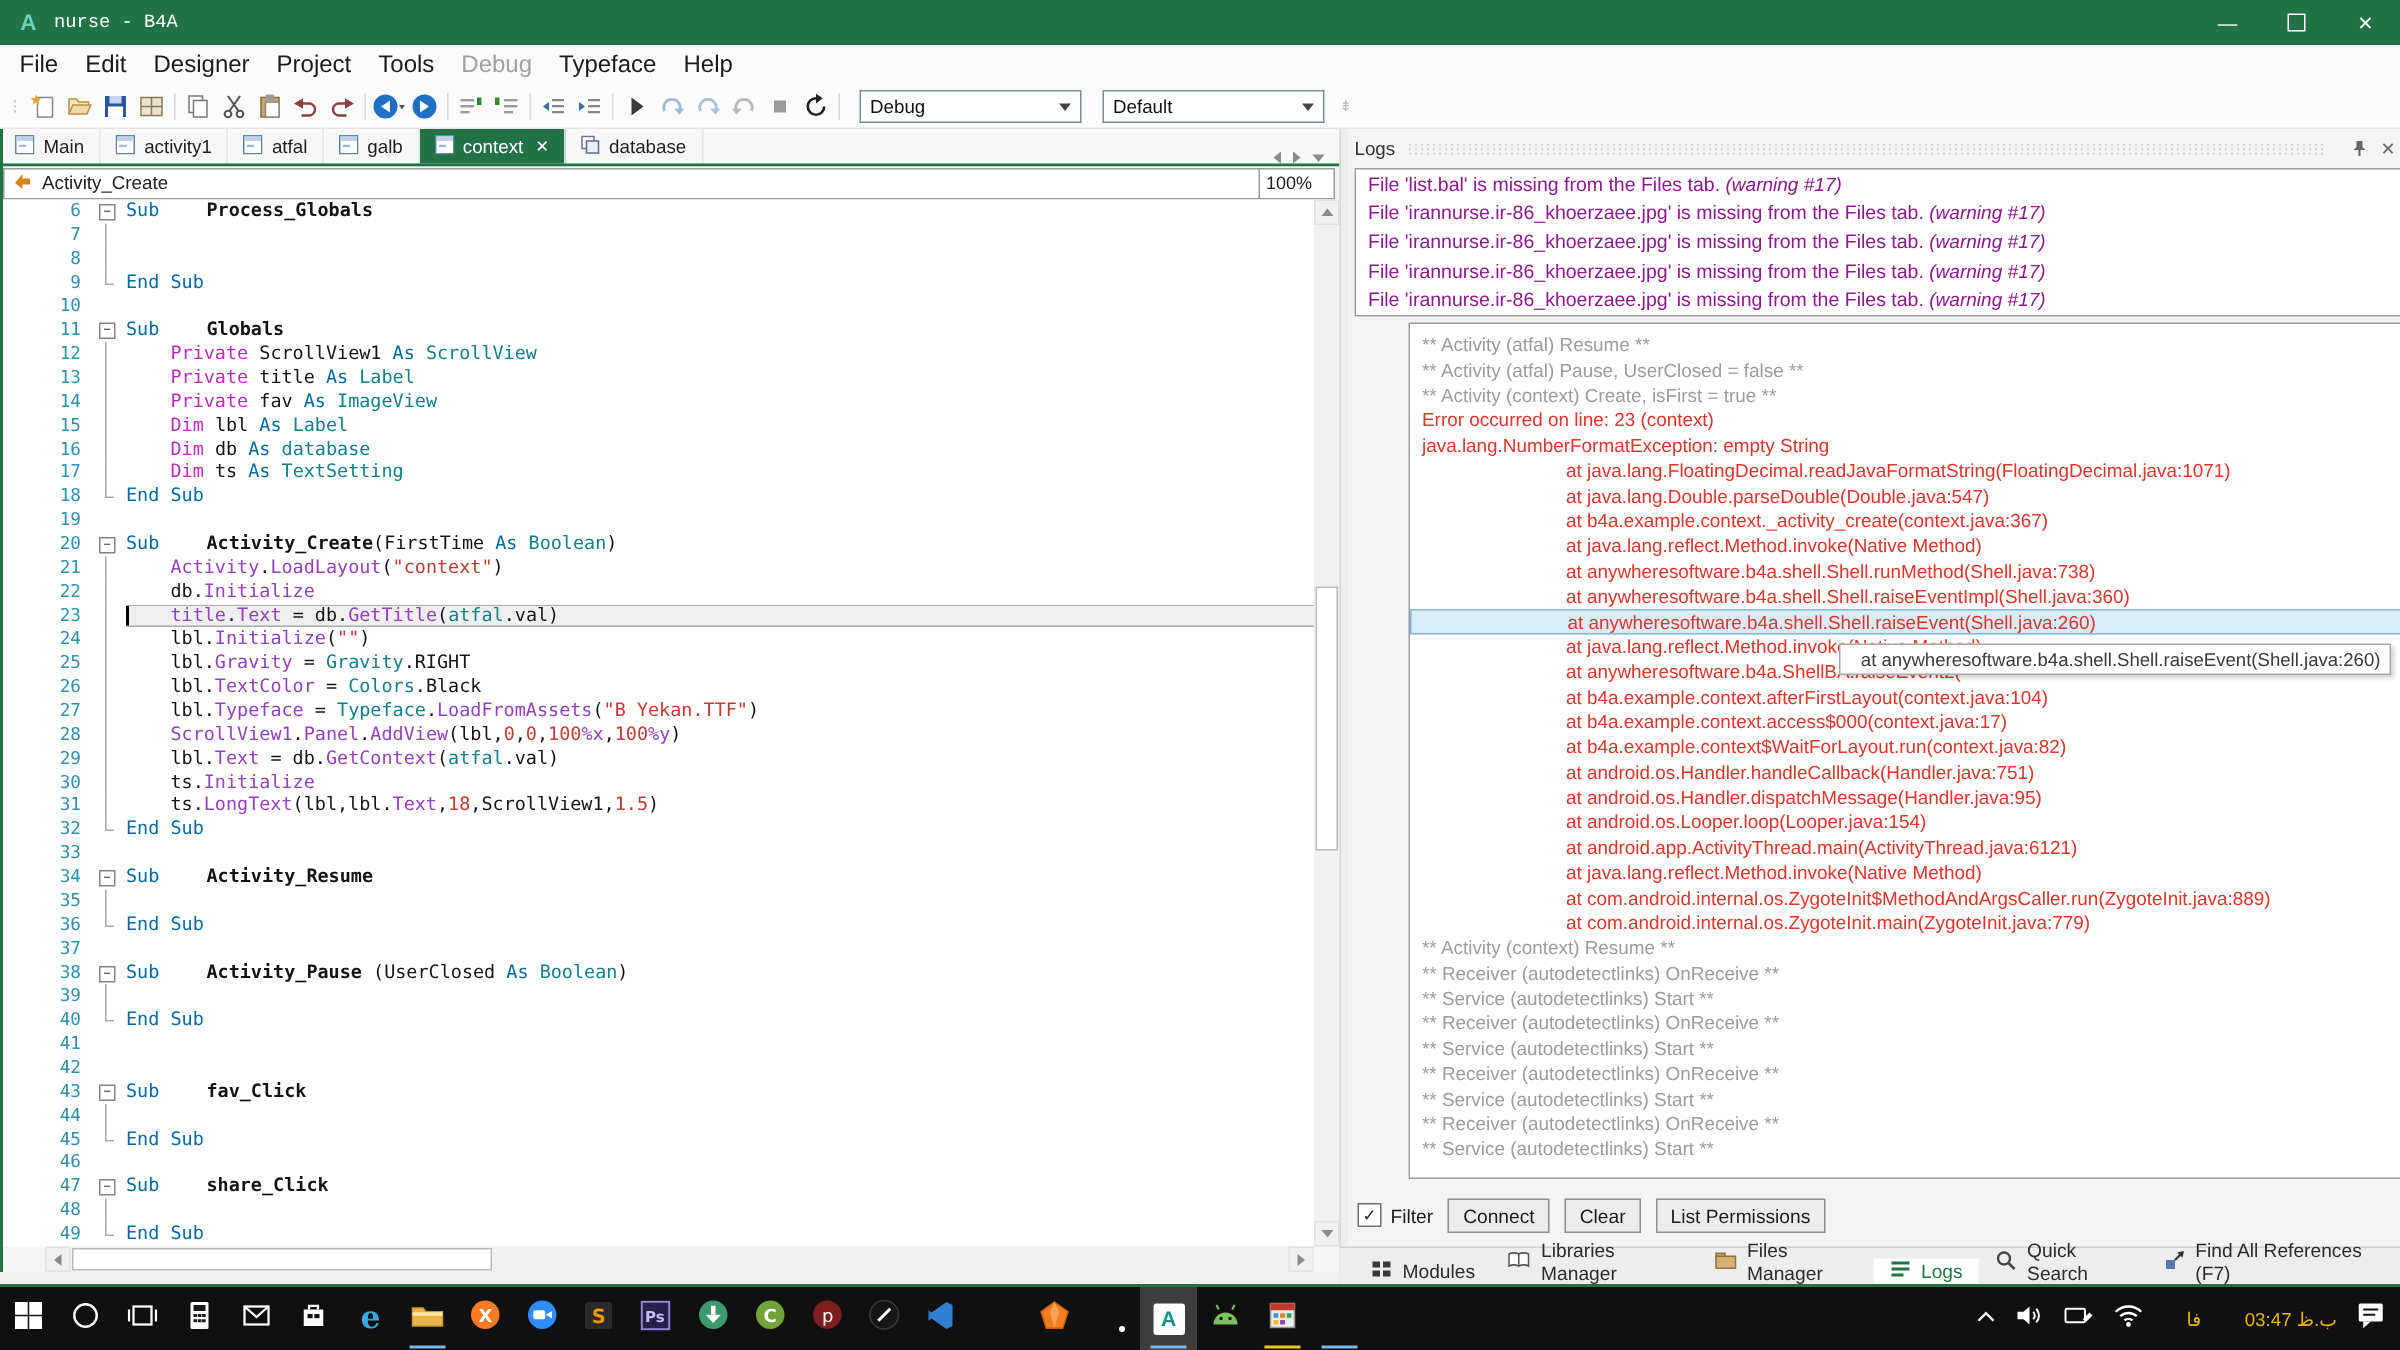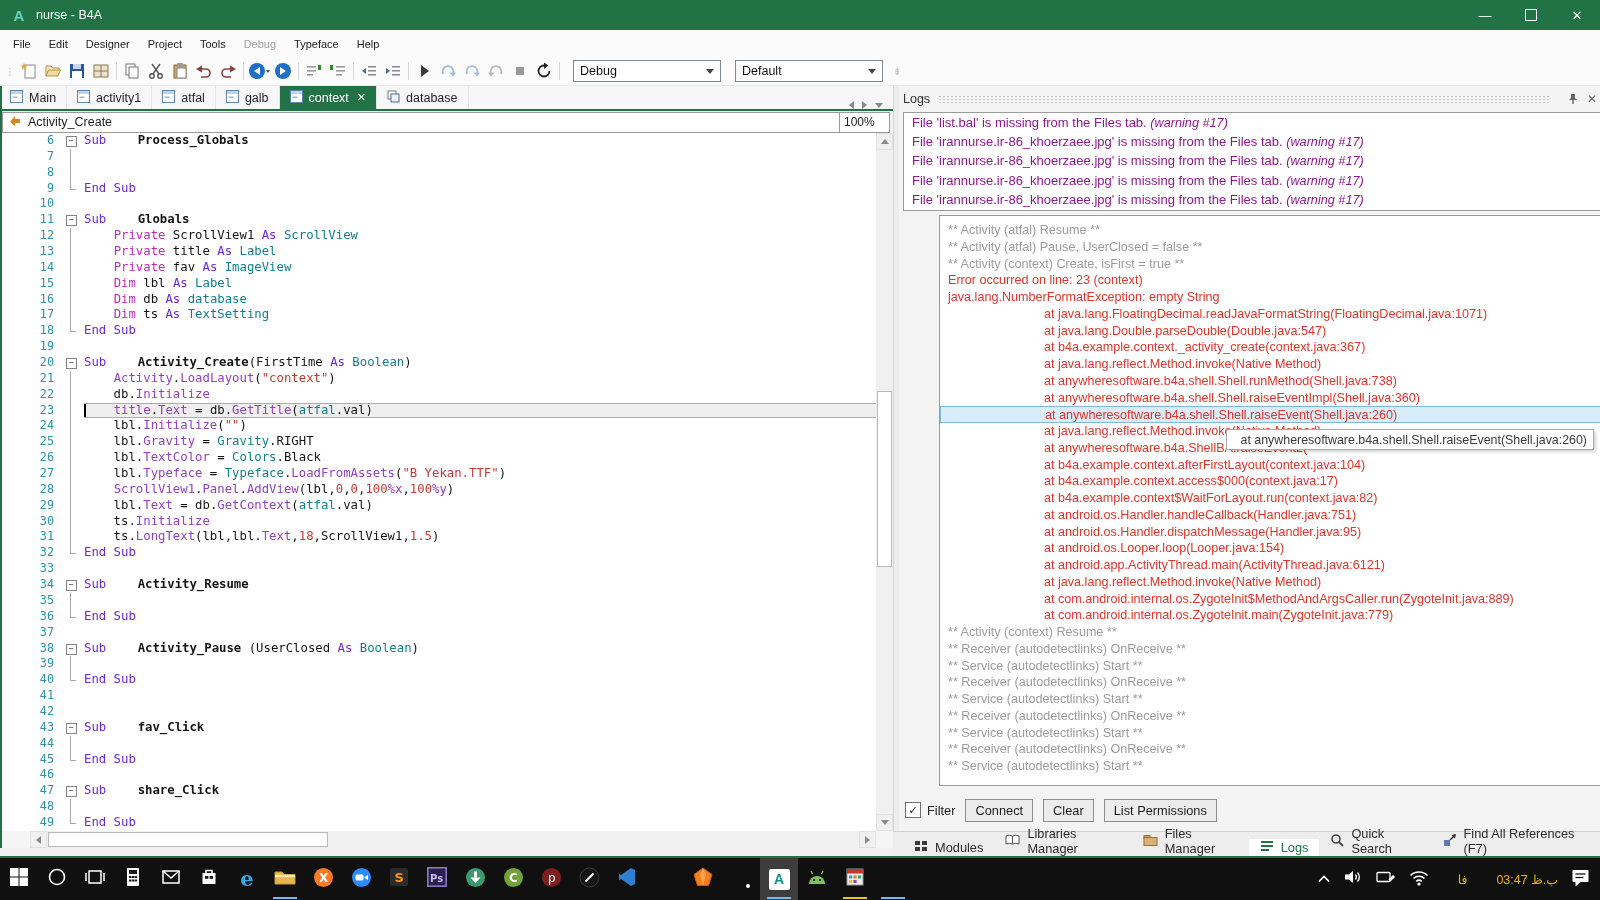--- a/index.html
+++ b/index.html
@@ -2,27 +2,27 @@
 <html><head>
 <meta charset="utf-8">
 <style>
   html,body{margin:0;padding:0;background:#000;}
   #screen{position:relative;width:1600px;height:900px;overflow:hidden;background:#F5F5F5;
     font-family:"Liberation Sans",sans-serif;-webkit-font-smoothing:antialiased;}
   
   .titlebar{position:absolute;left:0;top:0;width:1600px;height:30px;background:#217346;display:flex;align-items:center;color:#fff;}
   .titlebar .appico{width:18px;height:18px;margin:0 8px 0 10px;display:flex;align-items:center;justify-content:center;
     color:#66D1BC;font-weight:bold;font-size:15px;}
-  .titlebar .ttl{font-size:12.5px;}
+  .titlebar .ttl{font-size:12.5px;font-family:Liberation Mono, monospace;}
   .wincaps{margin-left:auto;display:flex;height:30px;}
   .wincap{width:46px;display:flex;align-items:center;justify-content:center;font-size:13px;color:#fff;}
   .wincap .maxbox{width:10px;height:10px;border:1.4px solid #fff;}
   
   .menubar{position:absolute;left:0;top:30px;width:1600px;height:27px;background:#FBFBFB;display:flex;align-items:center;padding-left:4px;box-sizing:border-box;}
-  .menuitem{padding:0 9px;font-size:11px;color:#1B1B1B;}
+  .menuitem{padding:0 9px;font-size:16px;color:#1B1B1B;}
   .menuitem.disabled{color:#A0A0A0;}
   
   .toolbar{position:absolute;left:0;top:57px;width:1600px;height:29px;background:#FBFBFB;border-bottom:1px solid #E6E6E6;
     display:flex;align-items:center;box-sizing:border-box;padding-left:2px;}
   .grip{color:#B9B9B9;font-size:10px;letter-spacing:-1px;margin:0 3px;}
   .tbtn{width:24px;height:24px;display:flex;align-items:center;justify-content:center;}
   .tsep{width:1px;height:18px;background:#D8D8D8;margin:0 3px;}
   .combo{height:22px;border:1px solid #7A8A99;background:#fff;display:flex;align-items:center;padding:0 6px;font-size:12.5px;color:#111;box-sizing:border-box;}
   .combo .carr{margin-left:auto;width:0;height:0;border-left:4px solid transparent;border-right:4px solid transparent;border-top:5px solid #444;}
   .combo.mode{width:148px;margin-left:10px;}
@@ -47,21 +47,21 @@
   .ln{flex:none;width:62px;text-align:right;padding-right:10px;color:#2B91AF;font-size:11.8px;box-sizing:border-box;}
   .fold{flex:none;width:20px;position:relative;}
   .fold .fbox{position:absolute;left:2px;top:3px;width:9px;height:9px;border:1px solid #848484;background:#fff;
     font-size:8px;line-height:8px;text-align:center;color:#333;}
   .fold .fline{position:absolute;left:6px;top:0;width:1px;height:100%;background:#A9A9A9;}
   .fold .fend{position:absolute;left:6px;top:0;width:1px;height:9px;background:#A9A9A9;}
   .fold .fendh{position:absolute;left:6px;top:8px;width:6px;height:1px;background:#A9A9A9;}
   .code{flex:1;white-space:pre;color:#111;position:relative;}
   .eline.cur .code{background:#EFEFEF;box-shadow:inset 0 1px 0 #ACACAC, inset 0 -1px 0 #ACACAC;}
   .eline.cur .caret{position:absolute;left:0;top:1px;width:1.6px;height:13px;background:#000;}
-  .tk-k{color:#6d28d9;} .tk-d{color:#BC2BBC;} .tk-t{color:#12808C;} .tk-m{color:#9440C0;}
+  .tk-k{color:#0369a1;} .tk-d{color:#BC2BBC;} .tk-t{color:#12808C;} .tk-m{color:#9440C0;}
   .tk-s{color:#C23B32;} .tk-n{color:#C23B32;} .tk-p{color:#141414;} .tk-b{color:#141414;font-weight:bold;padding-left:24px;}
   
   .sbv{position:absolute;left:876px;top:133px;width:17px;height:698px;background:#F0F0F0;}
   .sbh{position:absolute;left:30px;top:831px;width:846px;height:17px;background:#F0F0F0;}
   .sbbtn{position:absolute;background:#F0F0F0;border:1px solid #E2E2E2;box-sizing:border-box;display:flex;align-items:center;justify-content:center;}
   .sbthumb{position:absolute;background:#FFFFFF;border:1px solid #B9B9B9;box-sizing:border-box;}
   .tri{width:0;height:0;}
   .tri.up{border-left:4px solid transparent;border-right:4px solid transparent;border-bottom:5px solid #8A8A8A;}
   .tri.dn{border-left:4px solid transparent;border-right:4px solid transparent;border-top:5px solid #8A8A8A;}
   .tri.lf{border-top:4px solid transparent;border-bottom:4px solid transparent;border-right:5px solid #8A8A8A;}

